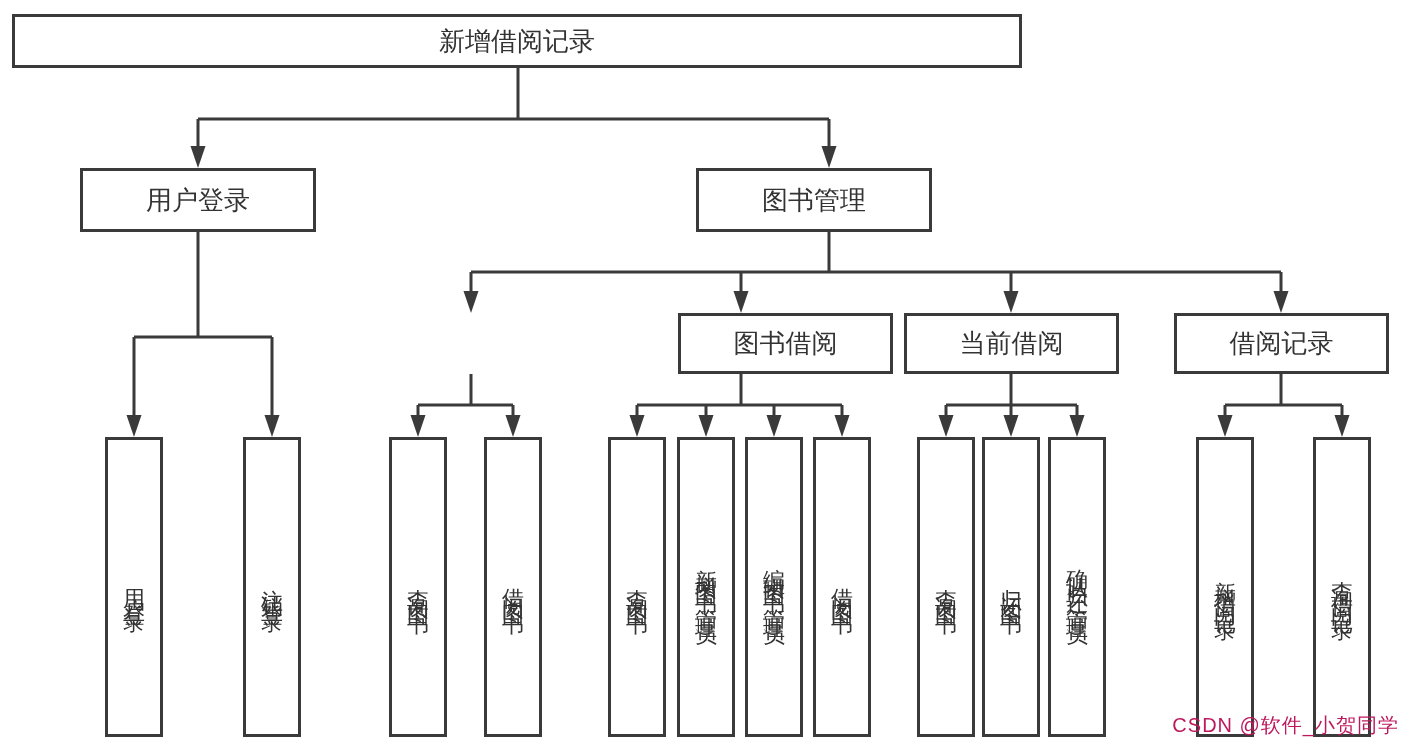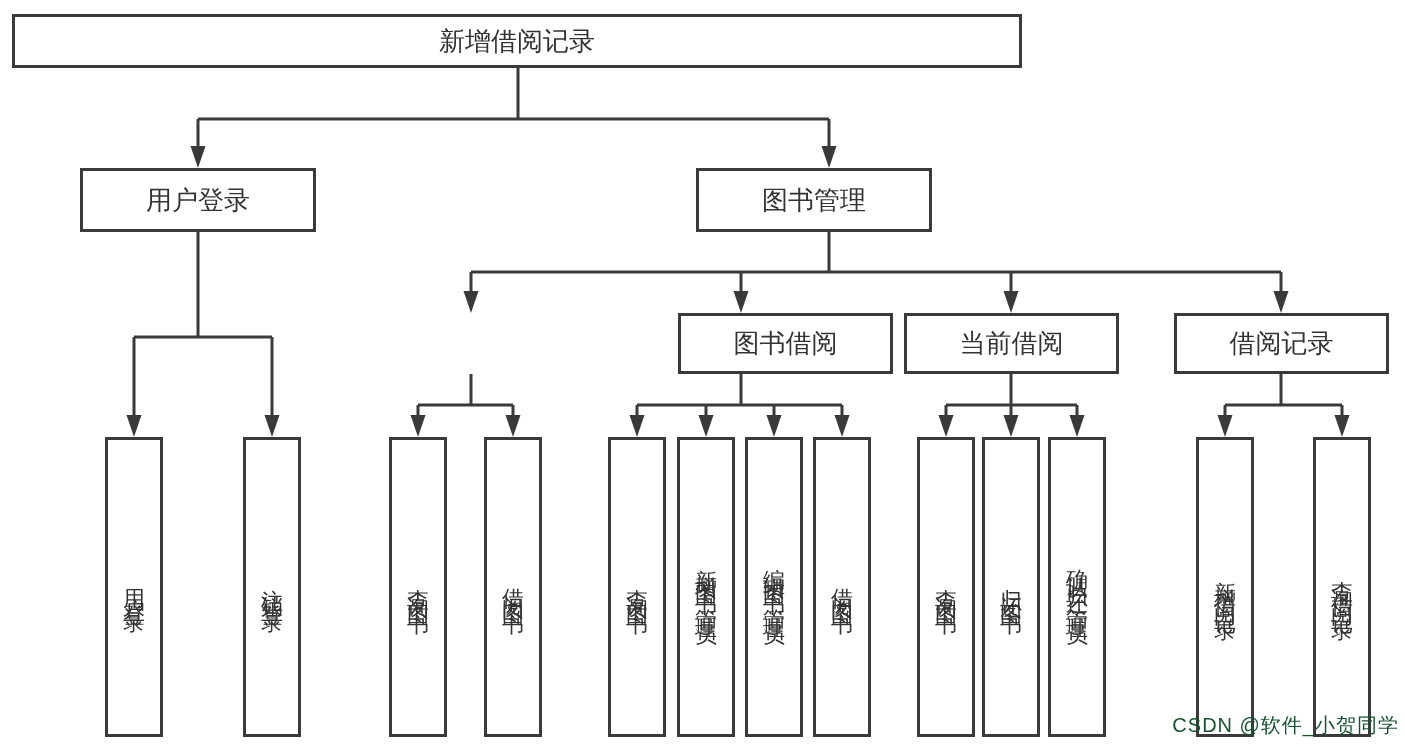--- a/index.html
+++ b/index.html
@@ -43,21 +43,21 @@
     text-orientation: mixed;
     letter-spacing: 8px;
     line-height: 1;
     white-space: nowrap;
   }
   #watermark {
     position: absolute;
     right: 6px;
     bottom: 8px;
     font-size: 20px;
-    color: #14532d;
+    color: #be185d;
     letter-spacing: 1px;
     white-space: nowrap;
     z-index: 5;
   }
 </style>
 </head>
 <body>
 
 <div id="canvas">
 

